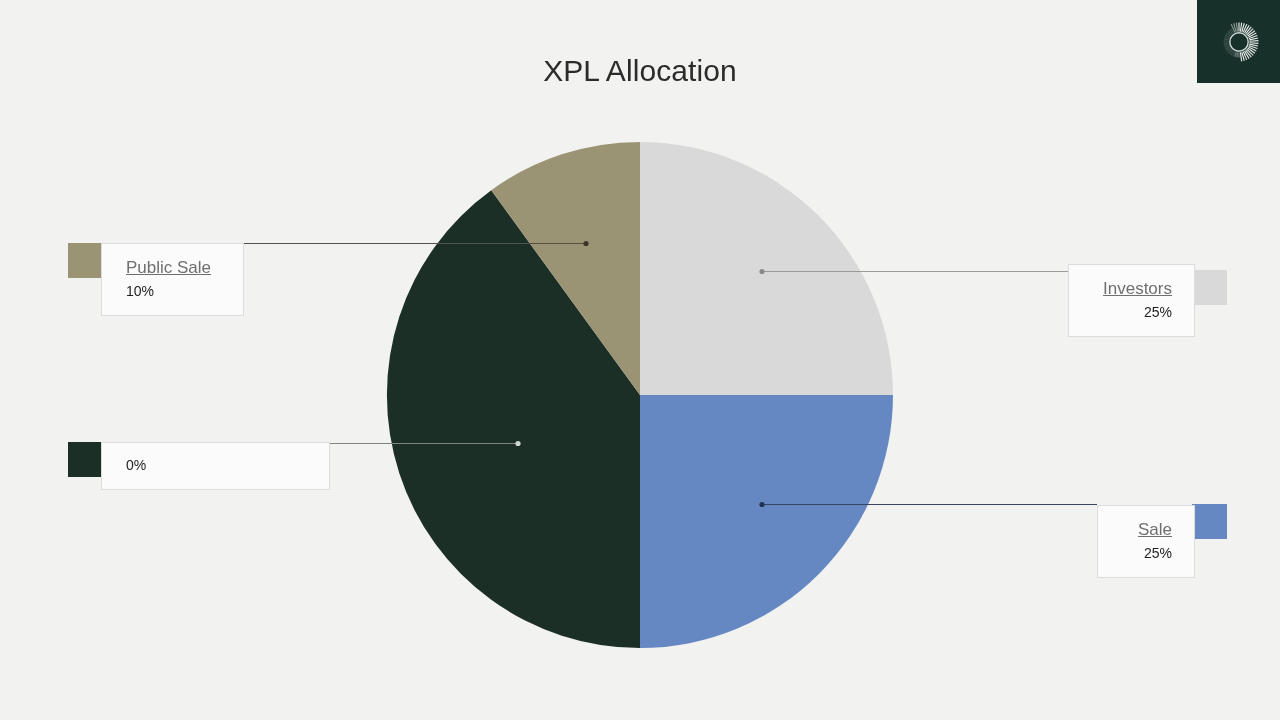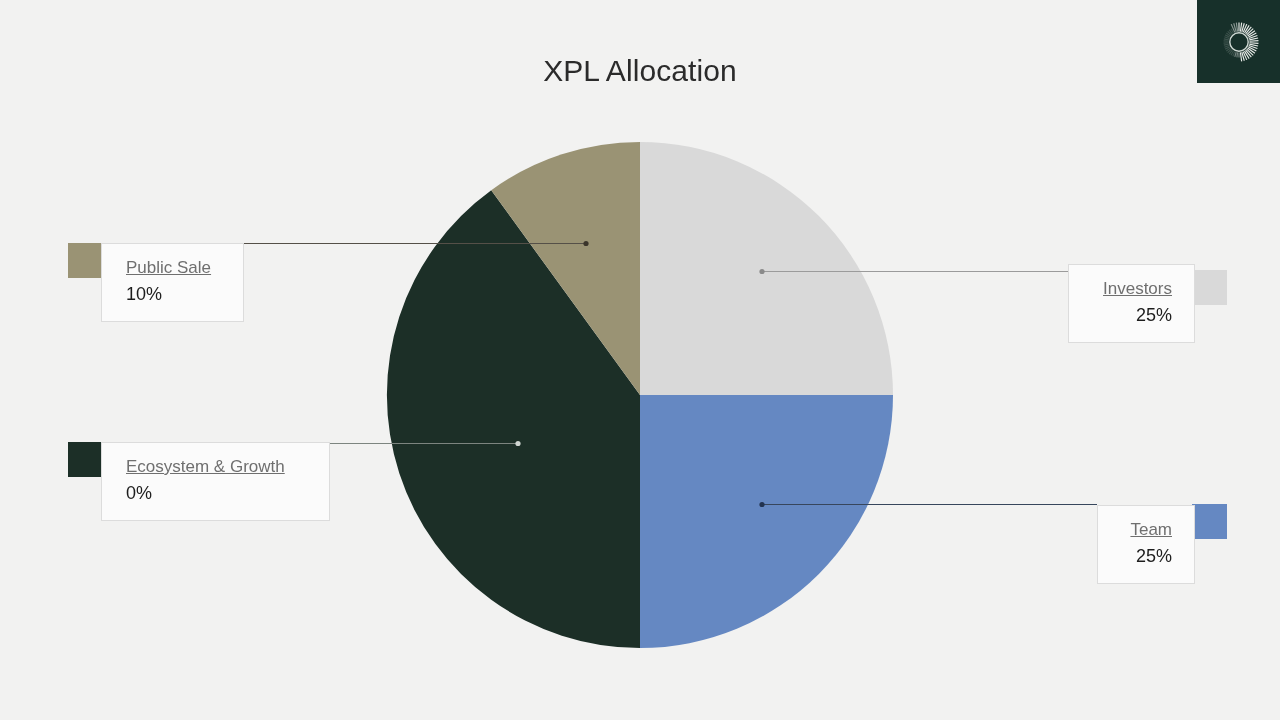--- a/index.html
+++ b/index.html
@@ -56,21 +56,21 @@
     z-index: 5;
   }
   .callout .cl-label {
     font-size: 17px;
     color: #6f6f6f;
     line-height: 1.45;
     white-space: nowrap;
     text-decoration: underline;
   }
   .callout .cl-value {
-    font-size: 18px;
+    font-size: 14px;
     color: #1d1d1d;
     line-height: 1.45;
     white-space: nowrap;
   }
   .callout.align-right {
     text-align: right;
   }
 
   
   .swatch {
@@ -143,33 +143,32 @@
   </svg>
 
   <div class="swatch" id="swatch-public-sale" style="background: rgb(154, 147, 116);"></div>
   <div class="callout" id="callout-public-sale">
     <div class="cl-label">Public Sale</div>
     <div class="cl-value">10%</div>
   </div>
 
   <div class="swatch" id="swatch-ecosystem" style="background: rgb(28, 47, 39);"></div>
   <div class="callout" id="callout-ecosystem">
-    <div class="cl-label">Ecosystem &amp; Growth</div>
     <div class="cl-value">0%</div>
   </div>
 
   <div class="swatch" id="swatch-investors" style="background: rgb(217, 217, 217);"></div>
   <div class="callout align-right" id="callout-investors">
     <div class="cl-label">Investors</div>
     <div class="cl-value">25%</div>
   </div>
 
   <div class="swatch" id="swatch-team" style="background: rgb(101, 136, 194);"></div>
   <div class="callout align-right" id="callout-team">
-    <div class="cl-label">Team</div>
+    <div class="cl-label">Sale</div>
     <div class="cl-value">25%</div>
   </div>
 
   <div id="logo-badge" style="background: rgb(23, 48, 42);">
     <svg width="50" height="50" viewBox="0 0 50 50">
       <g id="sunburst-rays" stroke="#e6eae7" stroke-width="1.15" stroke-linecap="butt">
           <line x1="25.00" y1="14.50" x2="25.00" y2="5.50" stroke="#e9ece9" stroke-opacity="1" stroke-width="1.15"></line>
           <line x1="26.43" y1="14.60" x2="27.66" y2="5.68" stroke="#e9ece9" stroke-opacity="1" stroke-width="1.15"></line>
           <line x1="27.83" y1="14.89" x2="30.26" y2="6.22" stroke="#e9ece9" stroke-opacity="1" stroke-width="1.15"></line>
           <line x1="29.18" y1="15.37" x2="32.77" y2="7.11" stroke="#e9ece9" stroke-opacity="1" stroke-width="1.15"></line>

